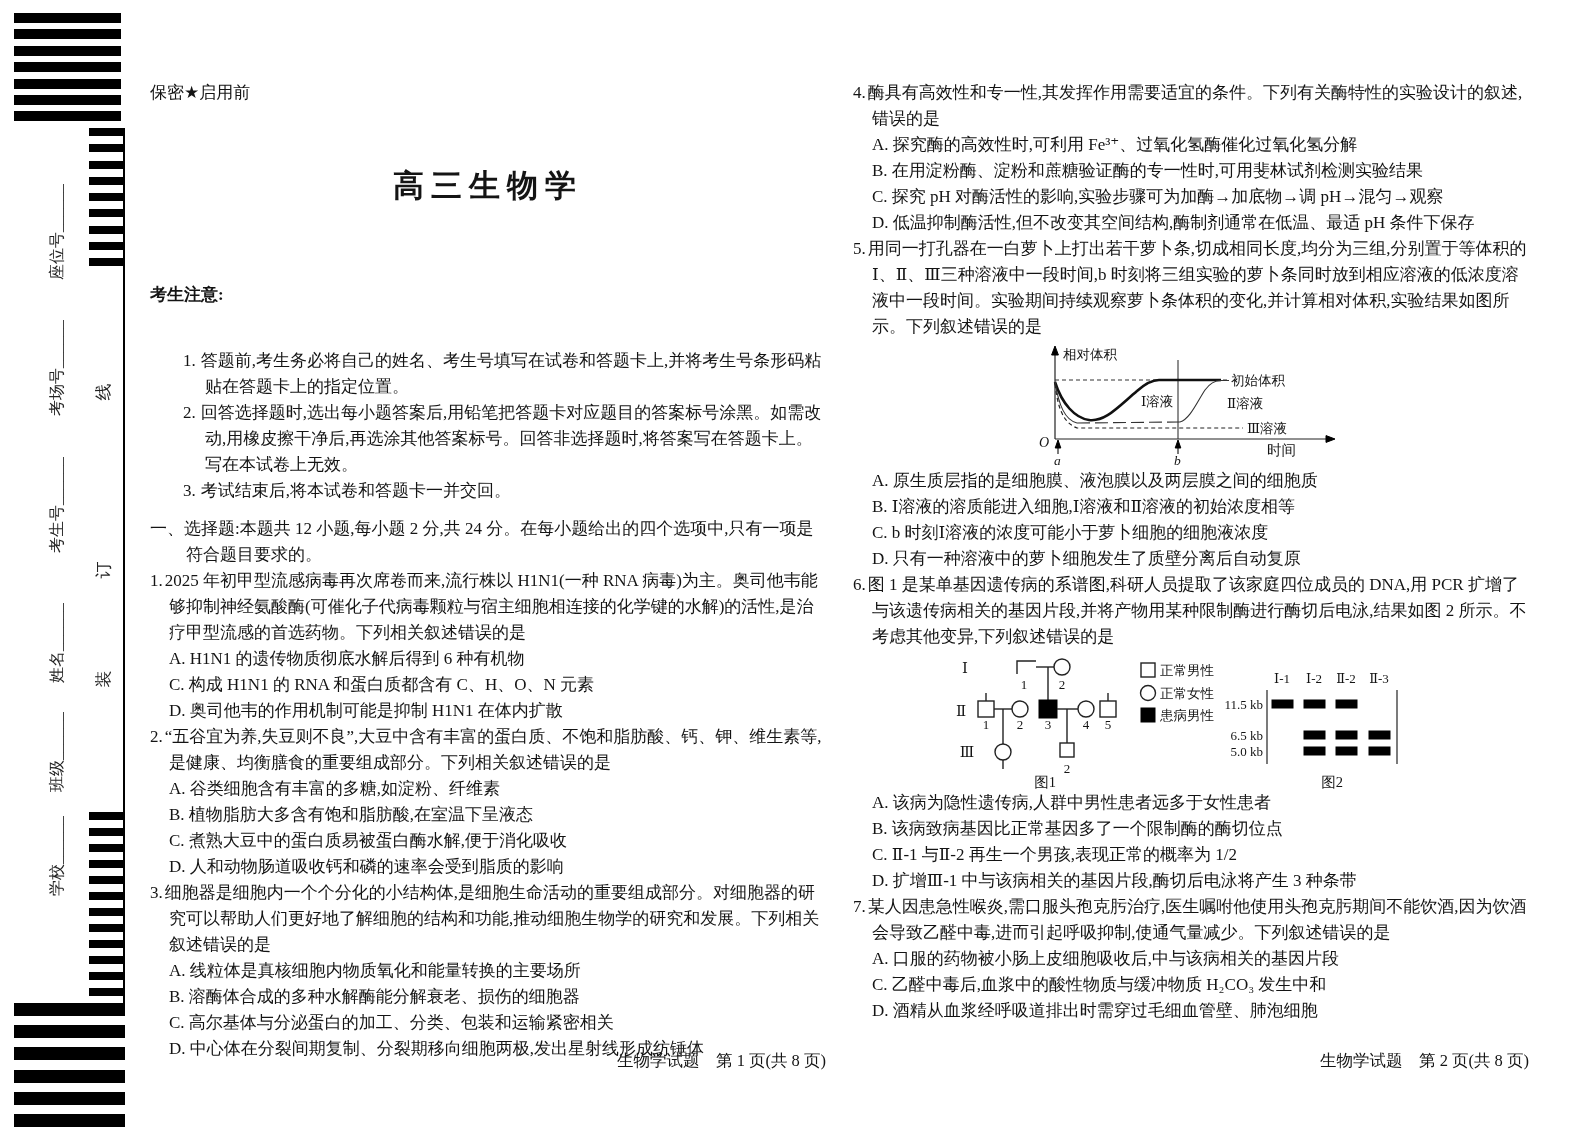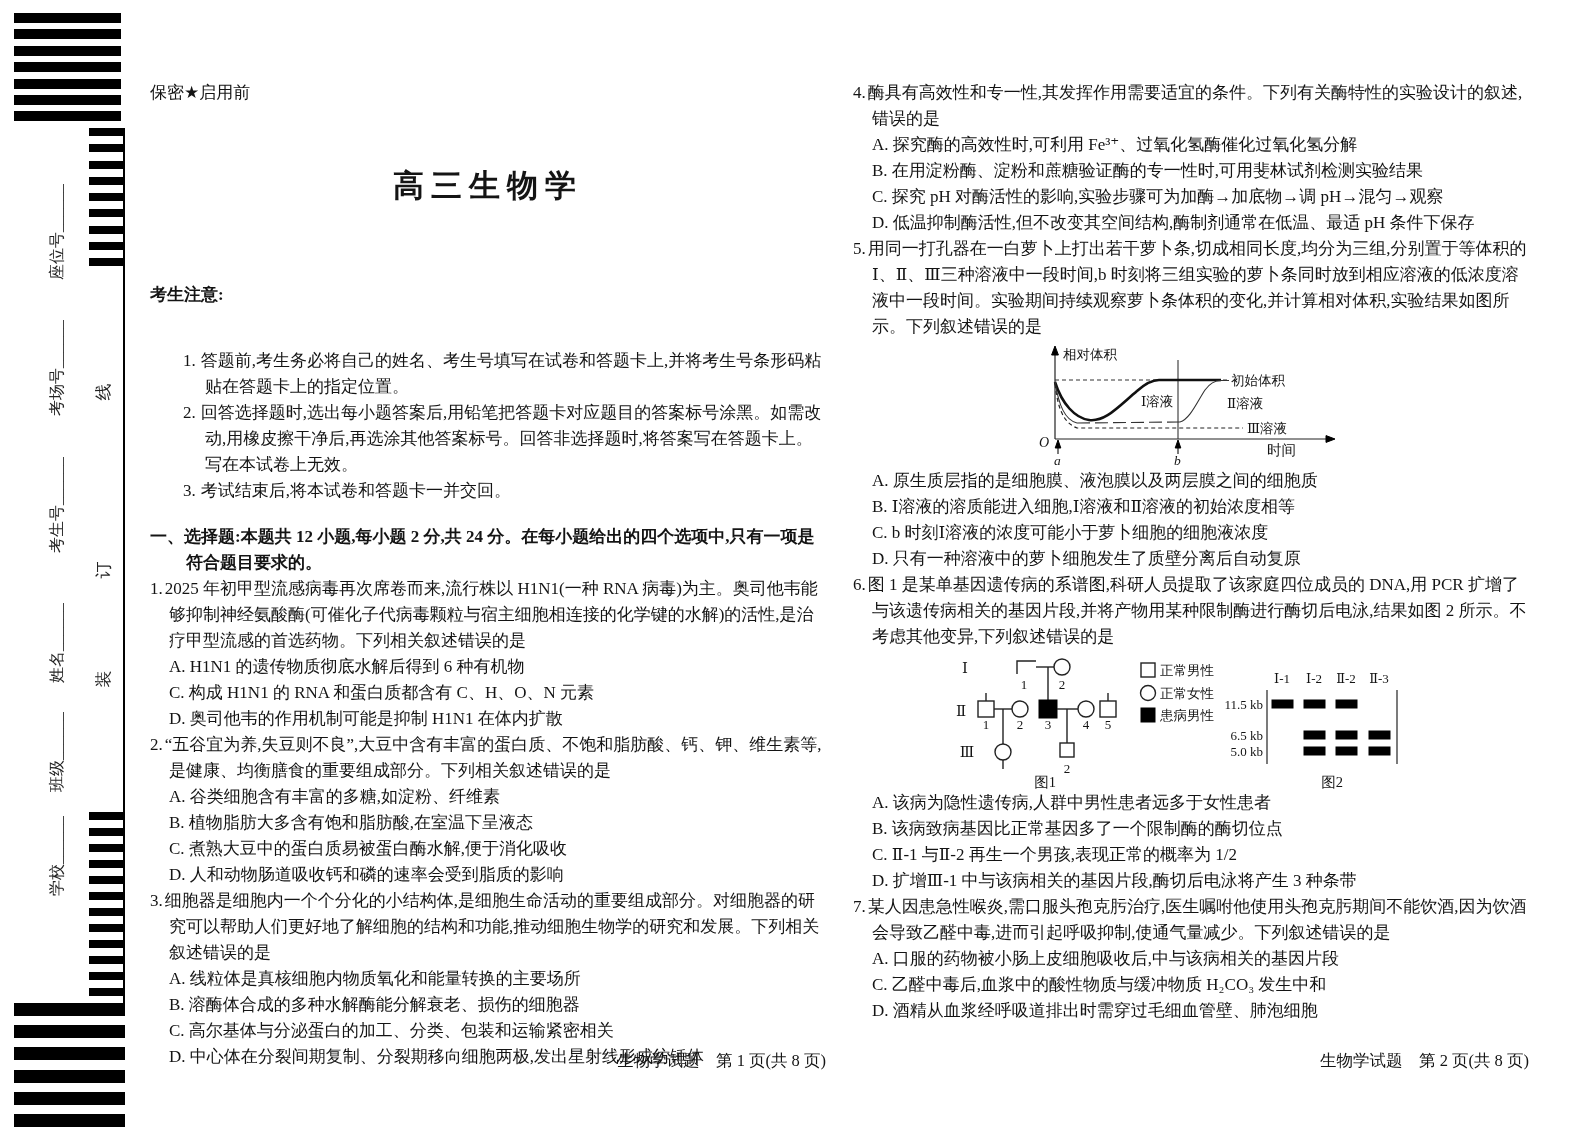--- a/index.html
+++ b/index.html
@@ -23,21 +23,21 @@
   
   .col { position:absolute; width:676px; font-size:17px; line-height:26px; }
   .col-left  { left:150px; top:80px; }
   .col-right { left:853px; top:80px; }
   .secrecy { font-weight:normal; font-size:17px; }
   .paper-title { text-align:center; font-size:31px; font-weight:bold; letter-spacing:7px; margin-top:58px; line-height:44px; }
   .notice-head { font-weight:bold; margin-top:74px; }
   .notices { padding-left:33px;margin-top:40px; }
   .notice { padding-left:22px; text-indent:-22px; }
   .n-num { padding-right:5px; }
-  .section-head { font-weight:bold; margin-top:20px; padding-left:36px; text-indent:-36px; }
+  .section-head { font-weight:normal; margin-top:12px; padding-left:36px; text-indent:-36px; }
   .q-stem { padding-left:19px; text-indent:-19px; }
   .q-num { padding-right:2px; }
   .q-opt { padding-left:19px; }
   .footer { position:absolute; width:676px; text-align:right; font-size:16.5px; top:1050px; }
   .footer-left  { left:150px; }
   .footer-right { left:853px; }
   
   .fig-q5 { display:block; margin:4px 0 2px 152px; }
   .fig-q6 { display:block; margin:2px 0 0 92px; }
   svg text { font-family:"Liberation Serif","DejaVu Serif","DejaVu Sans",serif; fill:#141414; }

